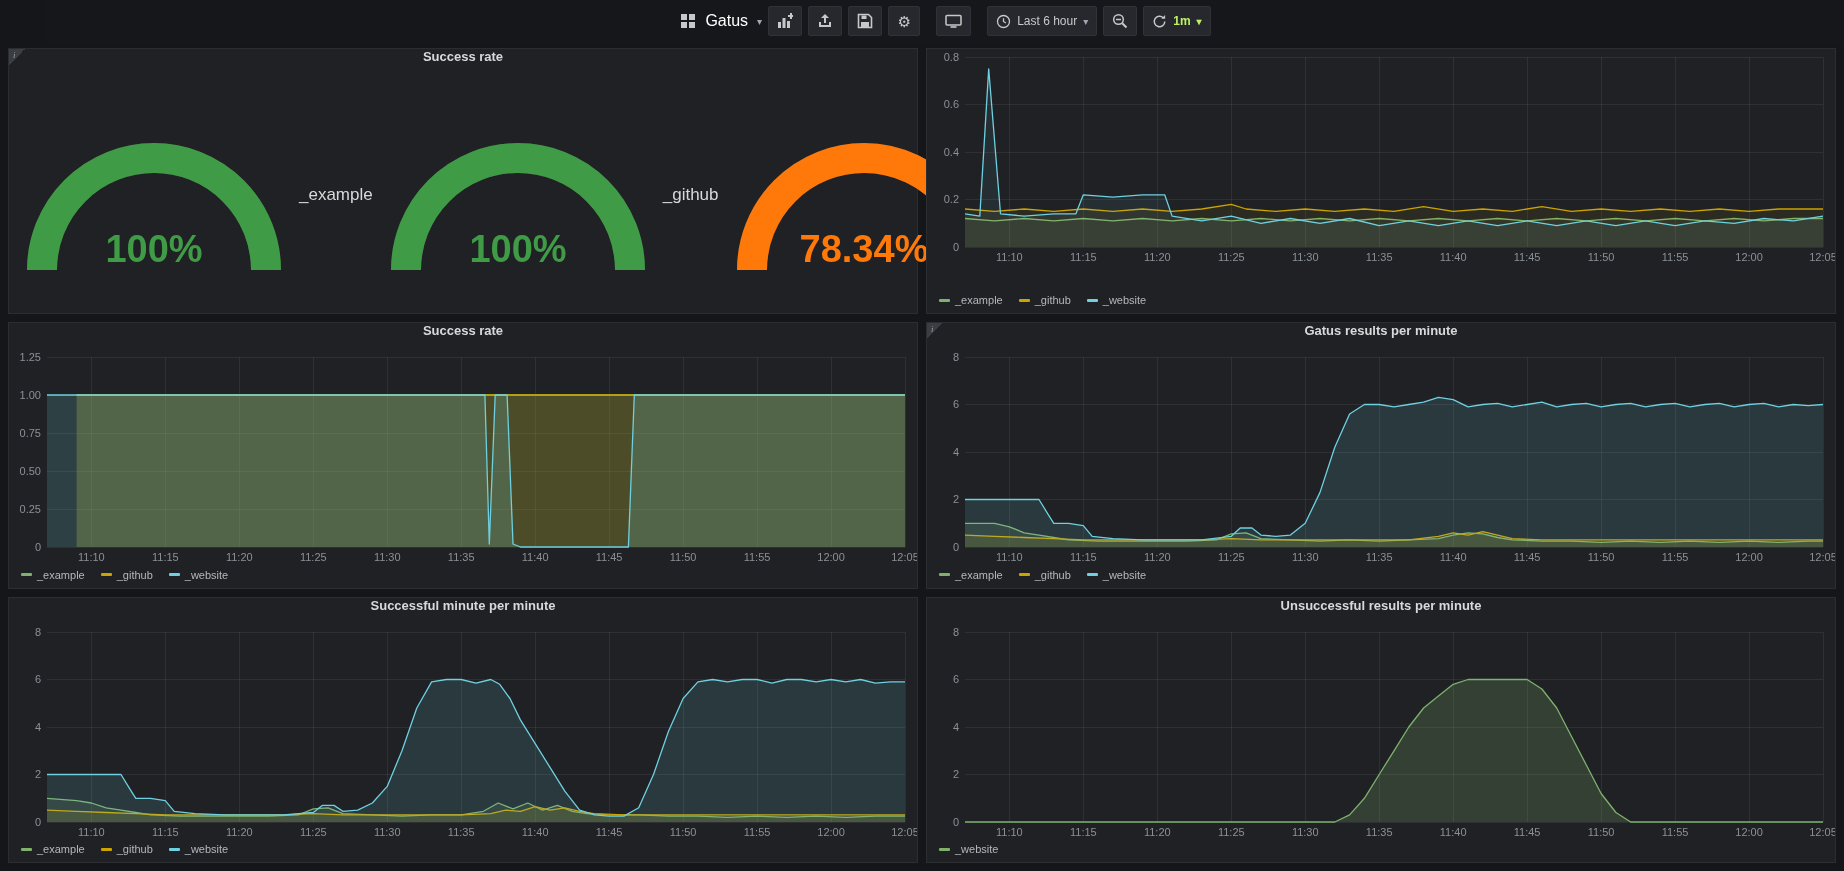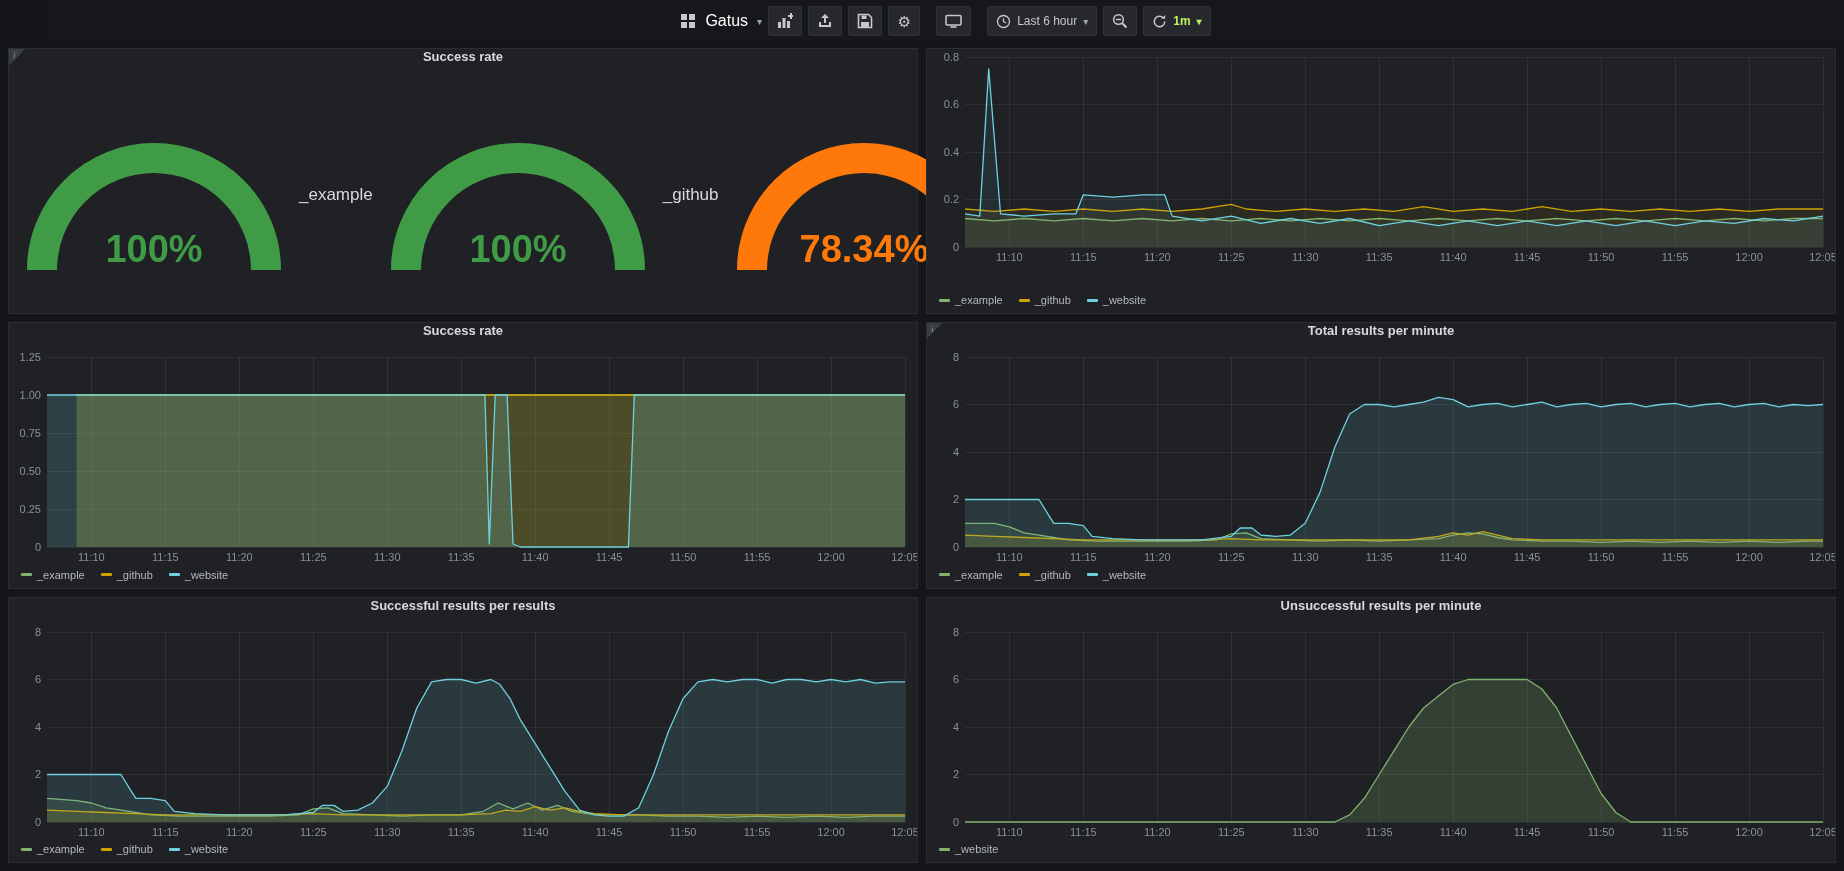--- a/index.html
+++ b/index.html
@@ -314,21 +314,21 @@
         <span class="legend-item">
           <span class="legend-swatch" style="background: rgb(110, 208, 224);"></span>
           <span>_website</span>
         </span>
       </div>
   </section>
 
   <section class="panel">
     <span class="info-corner">i</span>
     <div class="panel-header">
-      <span class="panel-title">Total results per minute</span>
+      <span class="panel-title">Gatus results per minute</span>
     </div>
     <div class="chart-wrap">
       <svg width="908" height="216" viewBox="0 0 908 216">
           <line x1="38" x2="896" y1="198" y2="198" stroke="rgba(255,255,255,0.07)" stroke-width="1" shape-rendering="crispEdges"></line>
           <text x="32" y="201.5" text-anchor="end" fill="#8b9097" font-size="11" font-family="Liberation Sans, sans-serif">0</text>
           <line x1="38" x2="896" y1="150.5" y2="150.5" stroke="rgba(255,255,255,0.07)" stroke-width="1" shape-rendering="crispEdges"></line>
           <text x="32" y="154" text-anchor="end" fill="#8b9097" font-size="11" font-family="Liberation Sans, sans-serif">2</text>
           <line x1="38" x2="896" y1="103" y2="103" stroke="rgba(255,255,255,0.07)" stroke-width="1" shape-rendering="crispEdges"></line>
           <text x="32" y="106.5" text-anchor="end" fill="#8b9097" font-size="11" font-family="Liberation Sans, sans-serif">4</text>
           <line x1="38" x2="896" y1="55.5" y2="55.5" stroke="rgba(255,255,255,0.07)" stroke-width="1" shape-rendering="crispEdges"></line>
@@ -378,21 +378,21 @@
         </span>
         <span class="legend-item">
           <span class="legend-swatch" style="background: rgb(110, 208, 224);"></span>
           <span>_website</span>
         </span>
       </div>
   </section>
 
   <section class="panel">
     <div class="panel-header">
-      <span class="panel-title">Successful results per results</span>
+      <span class="panel-title">Successful minute per minute</span>
     </div>
     <div class="chart-wrap">
       <svg width="908" height="216" viewBox="0 0 908 216">
           <line x1="38" x2="896" y1="198" y2="198" stroke="rgba(255,255,255,0.07)" stroke-width="1" shape-rendering="crispEdges"></line>
           <text x="32" y="201.5" text-anchor="end" fill="#8b9097" font-size="11" font-family="Liberation Sans, sans-serif">0</text>
           <line x1="38" x2="896" y1="150.5" y2="150.5" stroke="rgba(255,255,255,0.07)" stroke-width="1" shape-rendering="crispEdges"></line>
           <text x="32" y="154" text-anchor="end" fill="#8b9097" font-size="11" font-family="Liberation Sans, sans-serif">2</text>
           <line x1="38" x2="896" y1="103" y2="103" stroke="rgba(255,255,255,0.07)" stroke-width="1" shape-rendering="crispEdges"></line>
           <text x="32" y="106.5" text-anchor="end" fill="#8b9097" font-size="11" font-family="Liberation Sans, sans-serif">4</text>
           <line x1="38" x2="896" y1="55.5" y2="55.5" stroke="rgba(255,255,255,0.07)" stroke-width="1" shape-rendering="crispEdges"></line>

